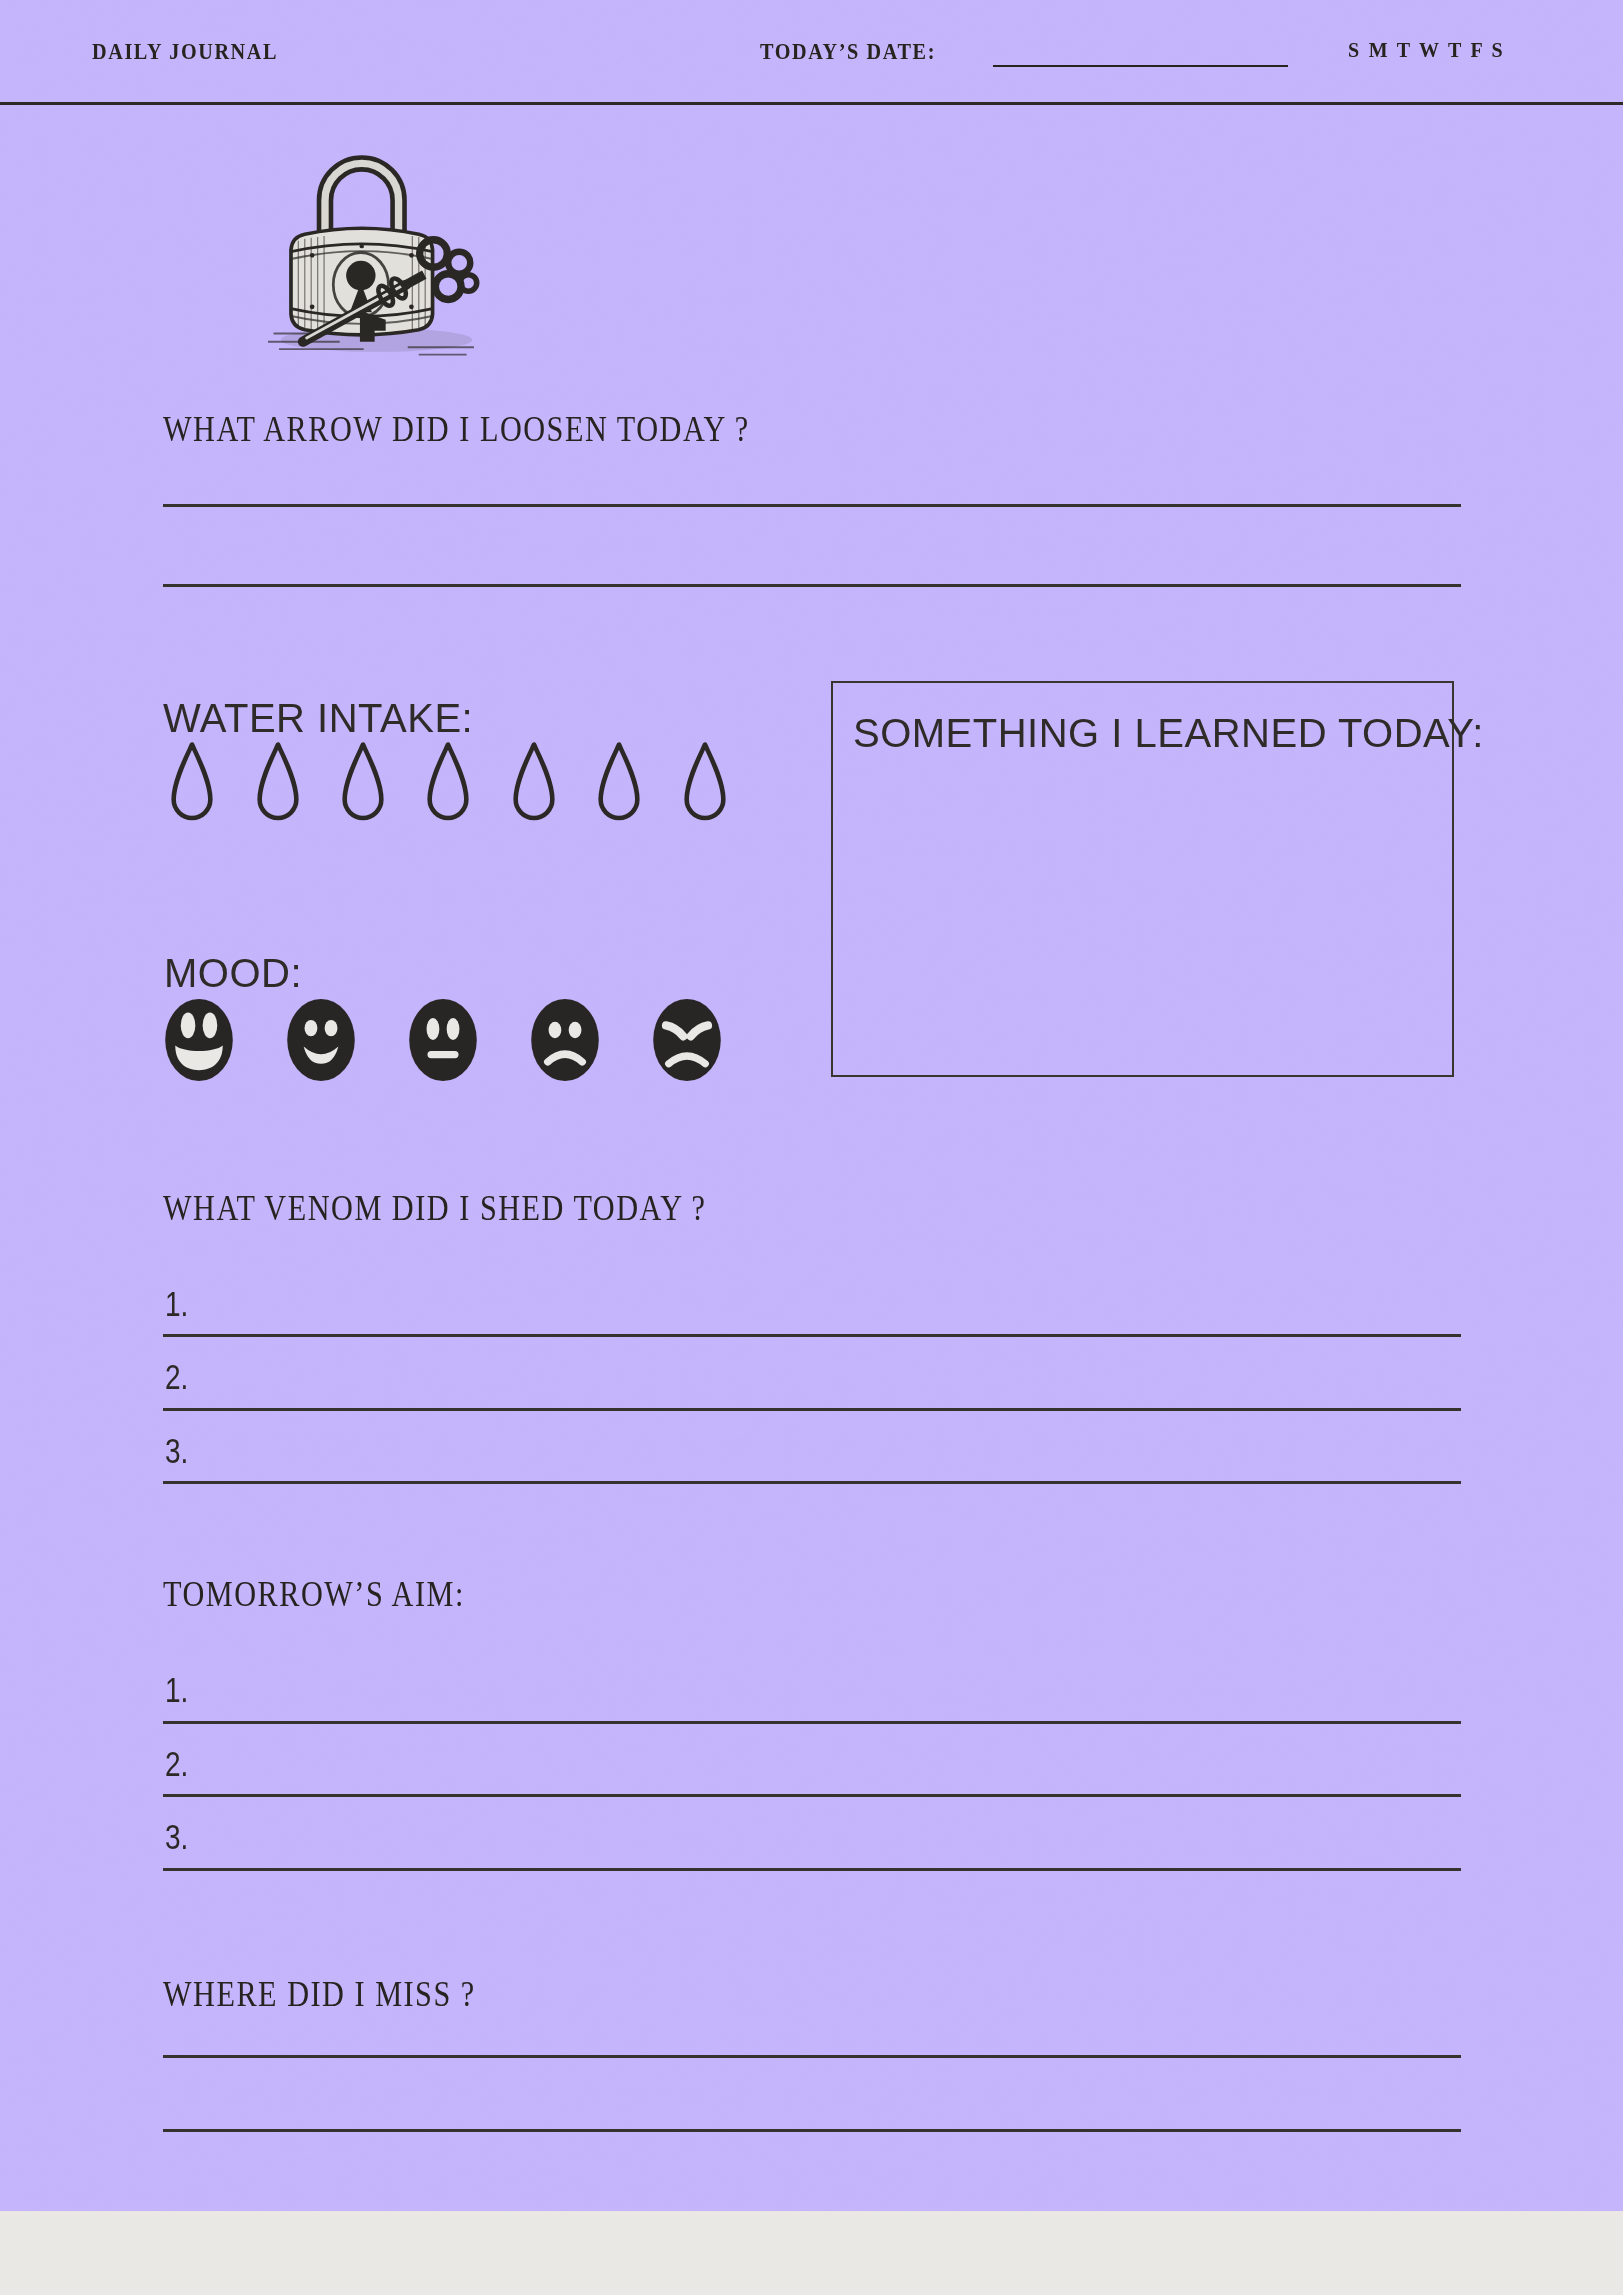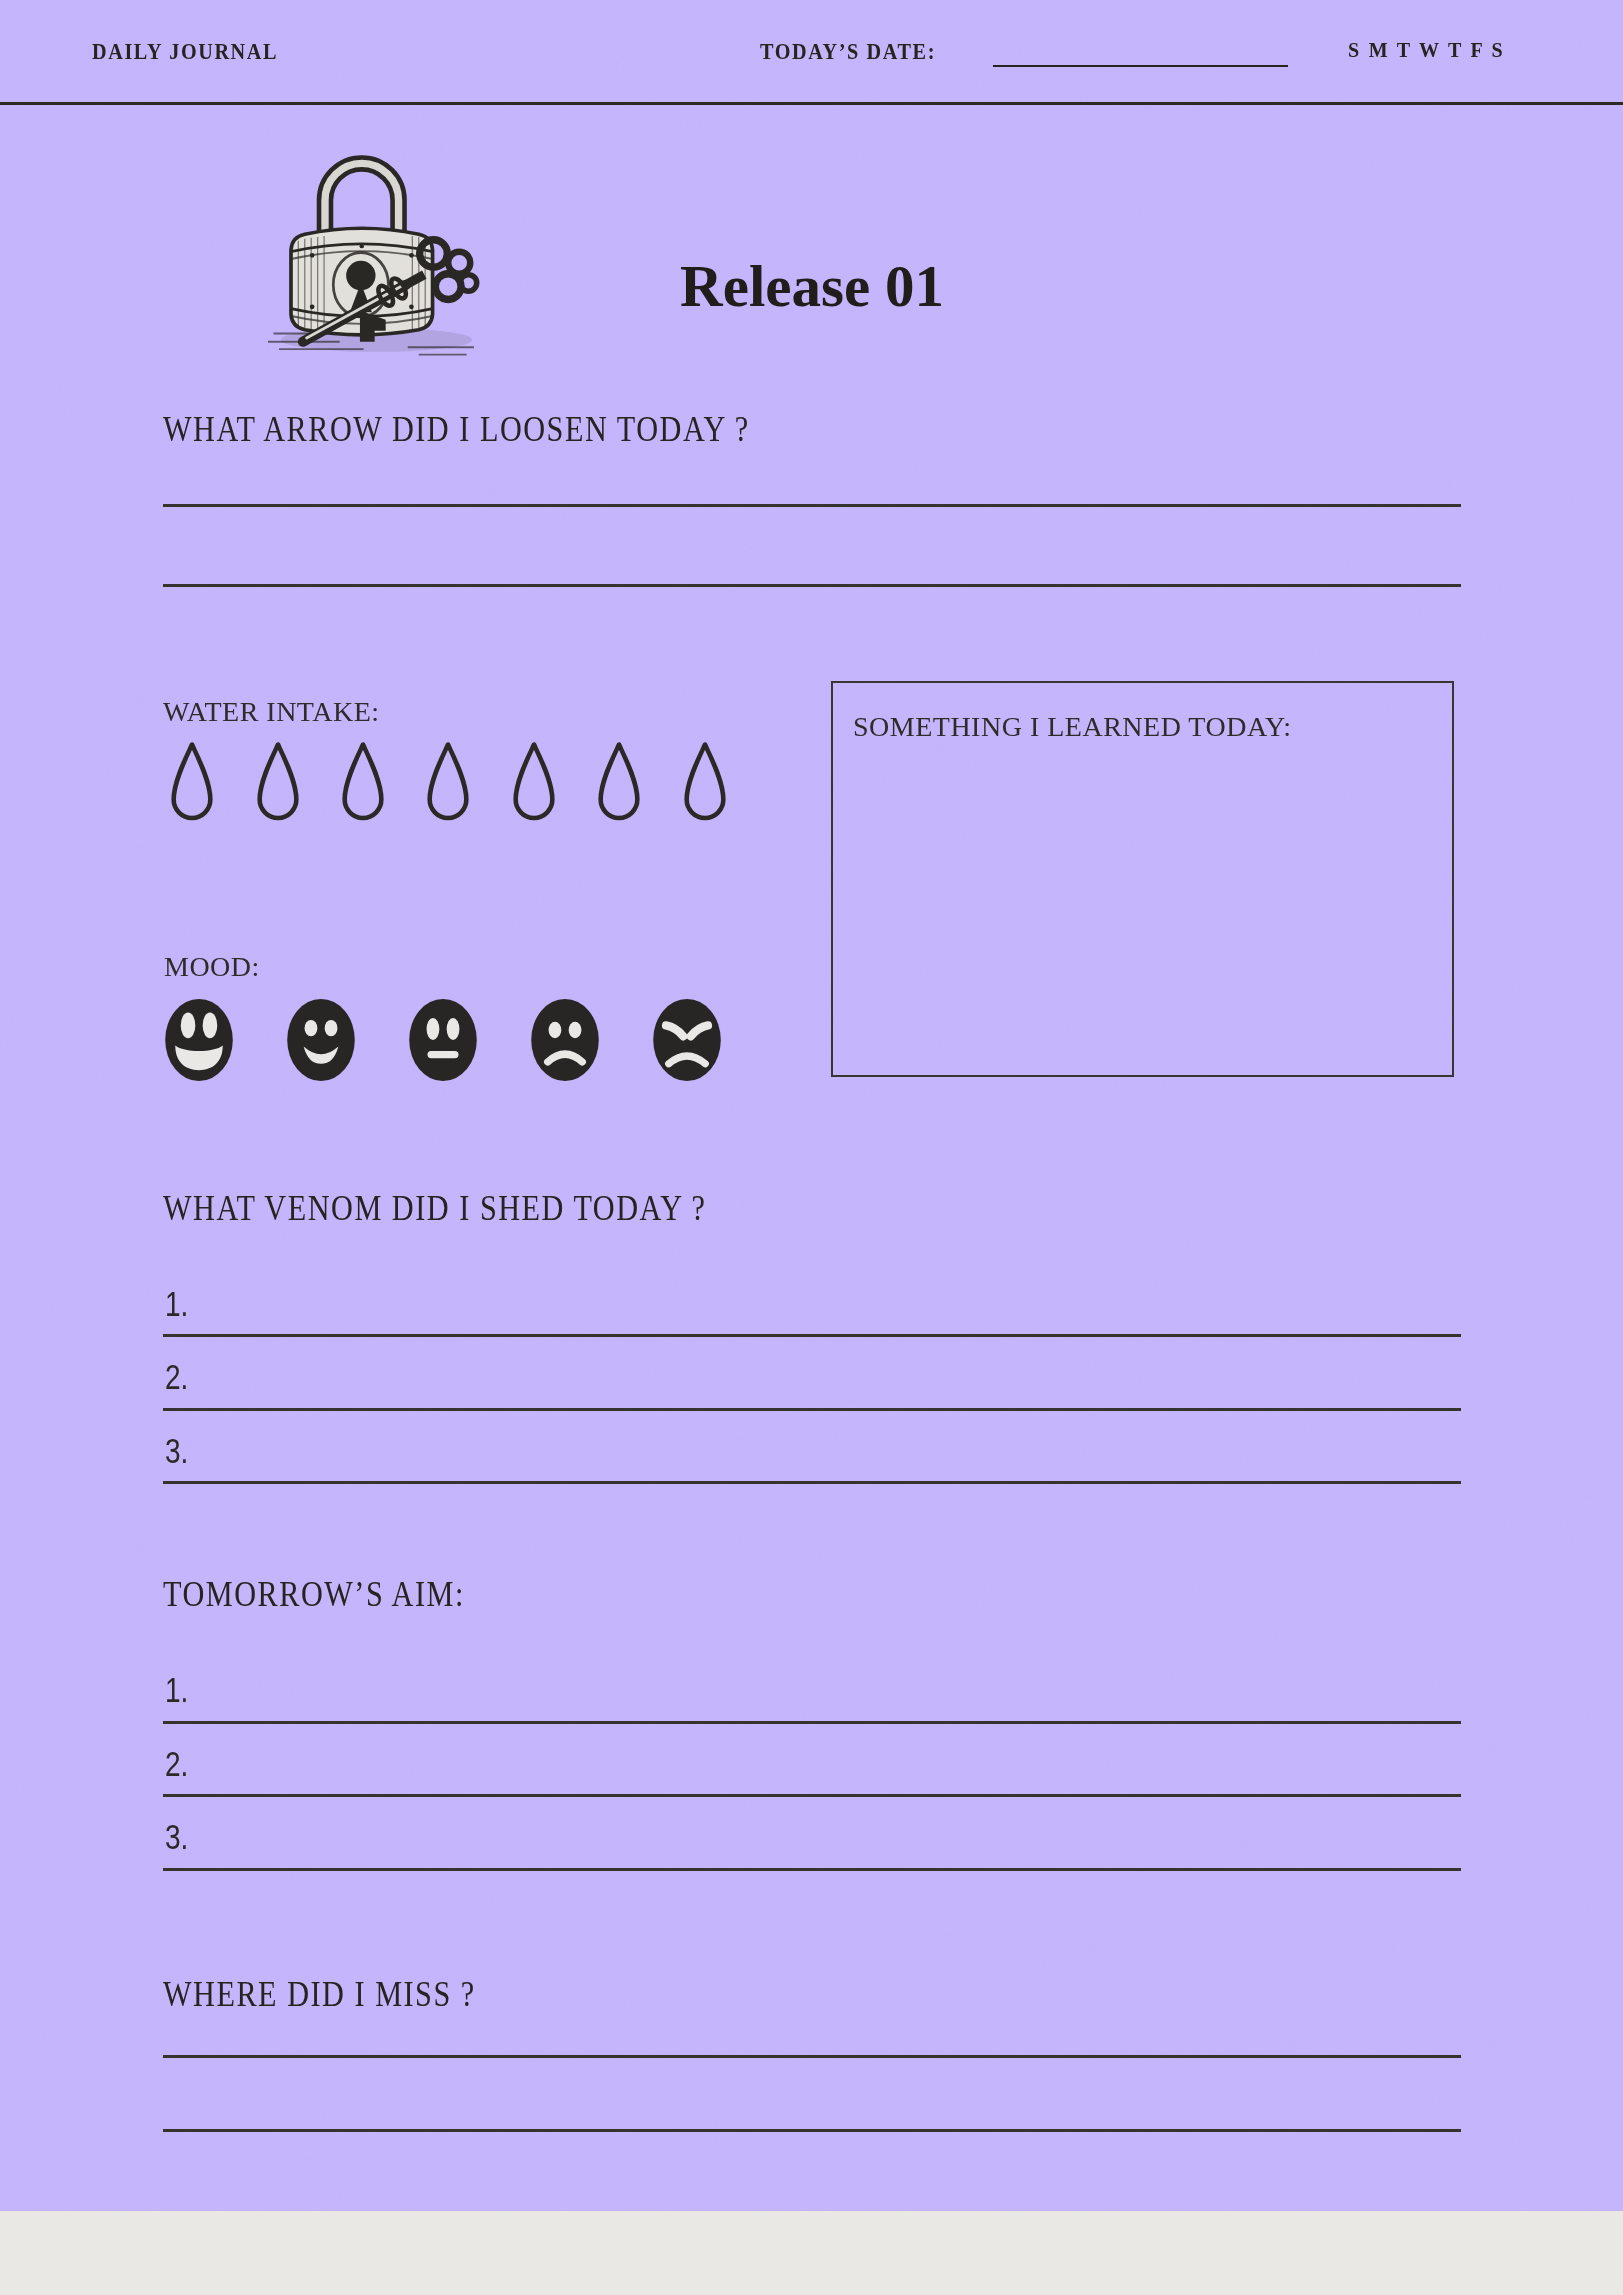--- a/index.html
+++ b/index.html
@@ -9,21 +9,21 @@
   .noise{position:absolute;inset:0;pointer-events:none;opacity:.55;}
   
   .serif-head{font-family:"Liberation Serif",serif;font-weight:700;font-size:23px;
               letter-spacing:1.8px;color:#26241f;display:inline-block;transform:scaleX(.88);
               transform-origin:0 50%;white-space:nowrap;line-height:1;}
   .weekdays{font-family:"Liberation Serif",serif;font-weight:400;font-size:20px;
             letter-spacing:2.3px;color:#26241f;white-space:nowrap;line-height:1;}
   .q-label{font-family:"Liberation Serif",serif;font-weight:400;font-size:36px;
            letter-spacing:1.8px;color:#262420;display:inline-block;transform:scaleX(.84);
            transform-origin:0 50%;white-space:nowrap;line-height:1;}
-  .s-label{font-family:Liberation Serif, serif;font-size:28px;color:#2e2c28;
+  .s-label{font-family:Liberation Sans, sans-serif;font-size:40px;color:#2e2c28;
            letter-spacing:0.5px;white-space:nowrap;line-height:1;}
   .num{font-family:"Liberation Sans",sans-serif;font-size:35px;color:#2b2926;
        display:inline-block;transform:scaleX(.8);transform-origin:0 50%;line-height:1;}
   .wline{position:absolute;left:163px;width:1298px;height:2.8px;background:#35332e;}
   .title{position:absolute;left:0;width:1624px;top:217px;text-align:center;
          font-family:"Liberation Serif",serif;font-weight:700;font-size:59px;color:#201e1b;line-height:1;}
   .divider{position:absolute;left:0;top:102px;width:1624px;height:2.8px;background:#2b2a26;}
   .dateline{position:absolute;left:993px;top:65px;width:295px;height:1.8px;background:#26241f;}
   .box{position:absolute;left:831px;top:681px;width:623px;height:396px;
        border:2.8px solid #38362f;box-sizing:border-box;}
@@ -100,21 +100,20 @@
       <path d="M150 152 L 170 141" stroke-width="10"></path>
       <circle cx="180" cy="118" r="15" stroke-width="8"></circle>
       <circle cx="208" cy="128" r="12" stroke-width="7"></circle>
       <circle cx="196" cy="154" r="14" stroke-width="8"></circle>
       <circle cx="218" cy="150" r="9" stroke-width="6"></circle>
 
       <path d="M100 180 L 100 214 L 116 214 L 116 202 L 128 202 L 128 190 Z" fill="#2a2825" stroke="none"></path>
     </g>
   </svg>
 
-  <h1 class="title">Release 01</h1>
 
   <span class="abs q-label" style="left:163px;top:411px;">WHAT ARROW DID I LOOSEN TODAY ?</span>
   <div class="wline" style="top:504px;"></div>
   <div class="wline" style="top:584px;"></div>
 
   <span class="abs s-label" style="left:163px;top:698px;">WATER INTAKE:</span>
   <svg class="abs" style="left:167px;top:740px;" width="50" height="88" viewBox="0 0 54 96">
       <path d="M27 5 C 21 18 7 45 7 65 a 20 20 0 0 0 40 0 C 47 45 33 18 27 5 Z" fill="none" stroke="#2b2926" stroke-width="5" stroke-linejoin="round"></path>
     </svg>
   <svg class="abs" style="left:253px;top:740px;" width="50" height="88" viewBox="0 0 54 96">

